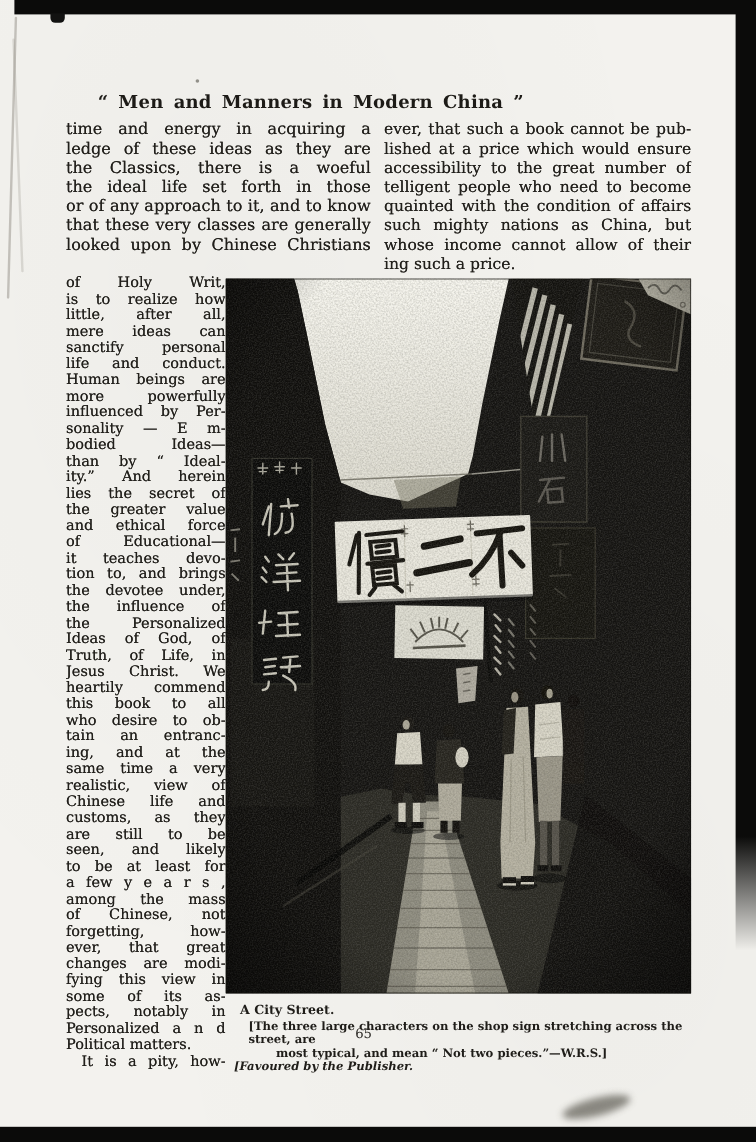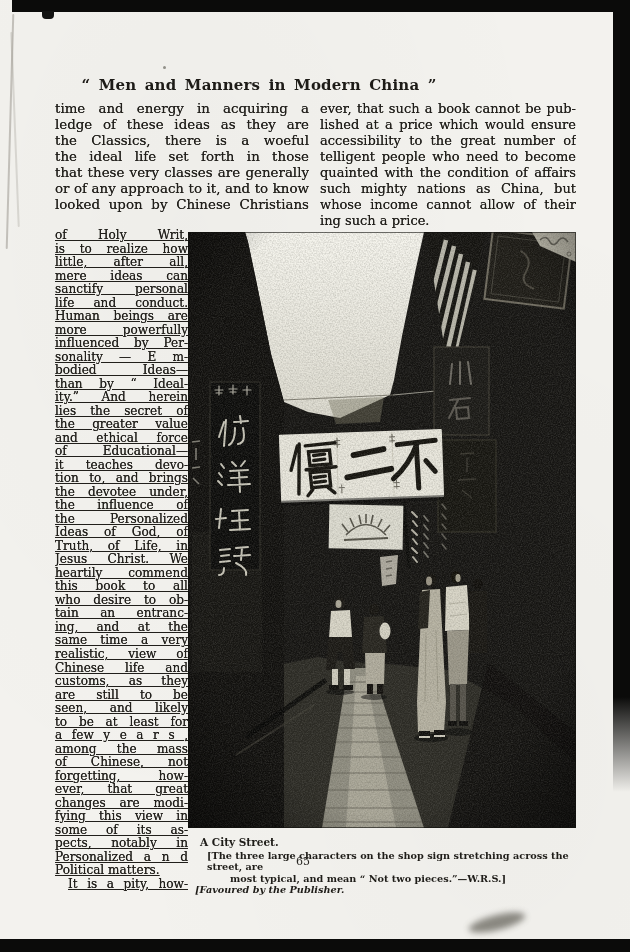--- a/index.html
+++ b/index.html
@@ -36,21 +36,21 @@
   
   .textcol{position:absolute;color:#211f1b;text-shadow:0 0 .4px rgba(25,23,19,.85);}
   .ln{text-align:justify;overflow:hidden;white-space:normal;}
   .ln::after{content:"";display:inline-block;width:100%;height:0;}
   .ln.noj{text-align:left;}
   .ln.noj::after{content:none;}
   .ln.indent{text-indent:13px;}
   #col-left-top{left:55px;top:101px;width:254px;font-size:13.4px;}
   #col-right-top{left:320px;top:101px;width:256px;font-size:13px;}
   #col-left-top .ln,#col-right-top .ln{height:16px;line-height:16px;}
-  #col-narrow{left:55px;top:229px;width:133px;font-size:12.1px;text-decoration:underline;}
+  #col-narrow{left:55px;top:229px;width:133px;font-size:12.1px;}
   #col-narrow .ln{height:13.53px;line-height:13.6px;}
 
   
   #photo{position:absolute;left:188px;top:232px;width:388px;height:596px;margin:0;}
   #photo svg{display:block;}
 
   
   #caption{position:absolute;left:195px;top:837px;width:382px;font-size:9.7px;line-height:11.2px;
     font-weight:bold;color:#1f1d19;}
   .cap-title{margin-left:5px;font-size:10.5px;}
@@ -72,22 +72,22 @@
 <div class="smudge"></div>
 <div class="dot"></div>
 
 <h1 id="title">“ Men and Manners in Modern China ”</h1>
 
 <div id="col-left-top" class="textcol">
     <div class="ln">time and energy in acquiring a know-</div>
     <div class="ln">ledge of these ideas as they are found in</div>
     <div class="ln">the Classics, there is a woeful paucity of</div>
     <div class="ln">the ideal life set forth in those classics</div>
+    <div class="ln">or of any approach to it, and to know</div>
     <div class="ln">that these very classes are generally</div>
-    <div class="ln">or of any approach to it, and to know</div>
     <div class="ln">looked upon by Chinese Christians as</div>
   </div>
 
 <div id="col-right-top" class="textcol">
     <div class="ln">ever, that such a book cannot be pub-</div>
     <div class="ln">lished at a price which would ensure its</div>
     <div class="ln">accessibility to the great number of in-</div>
     <div class="ln">telligent people who need to become ac-</div>
     <div class="ln">quainted with the condition of affairs in</div>
     <div class="ln">such mighty nations as China, but</div>

